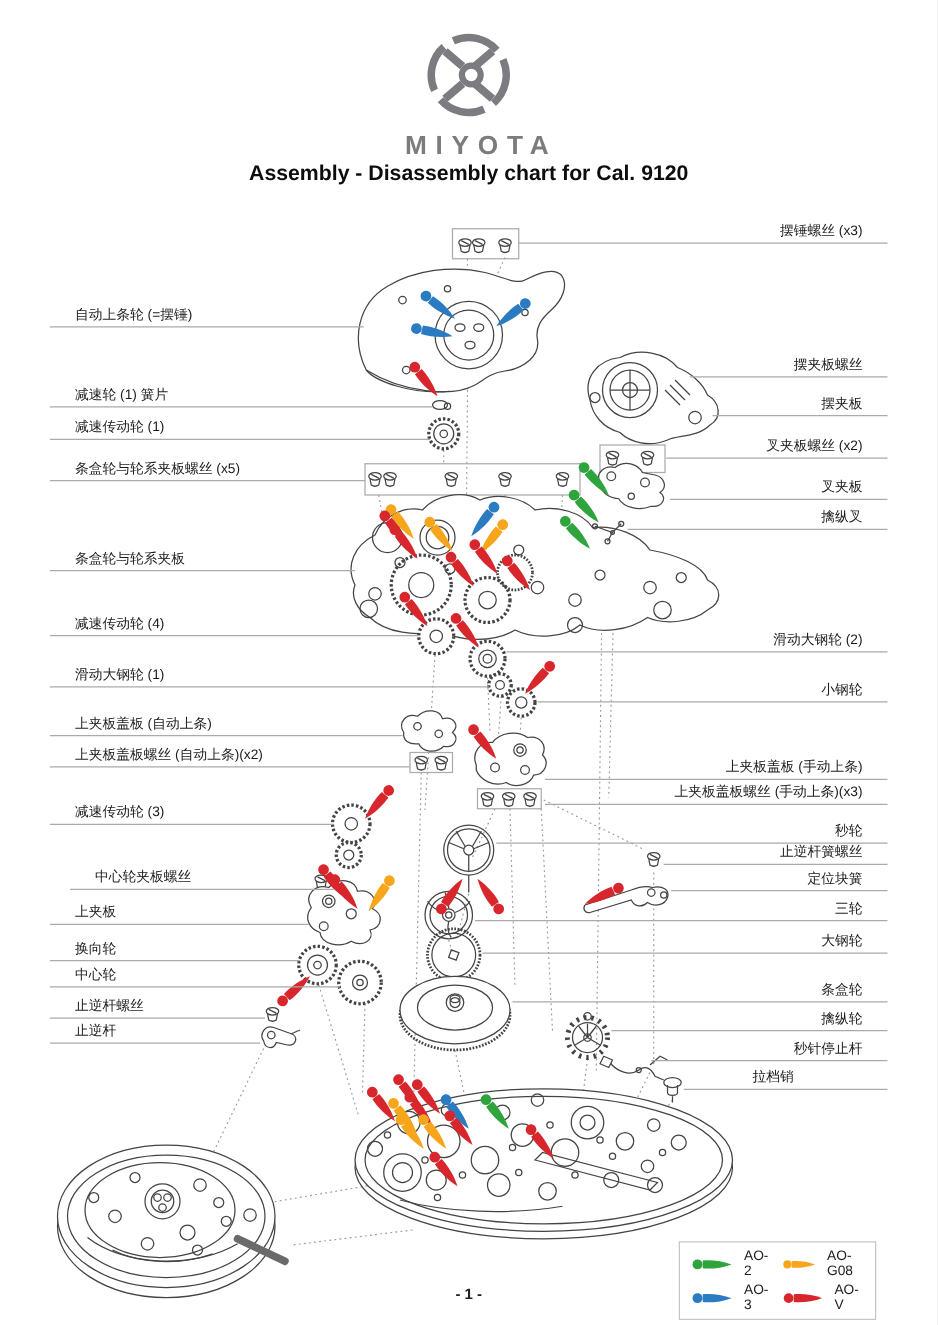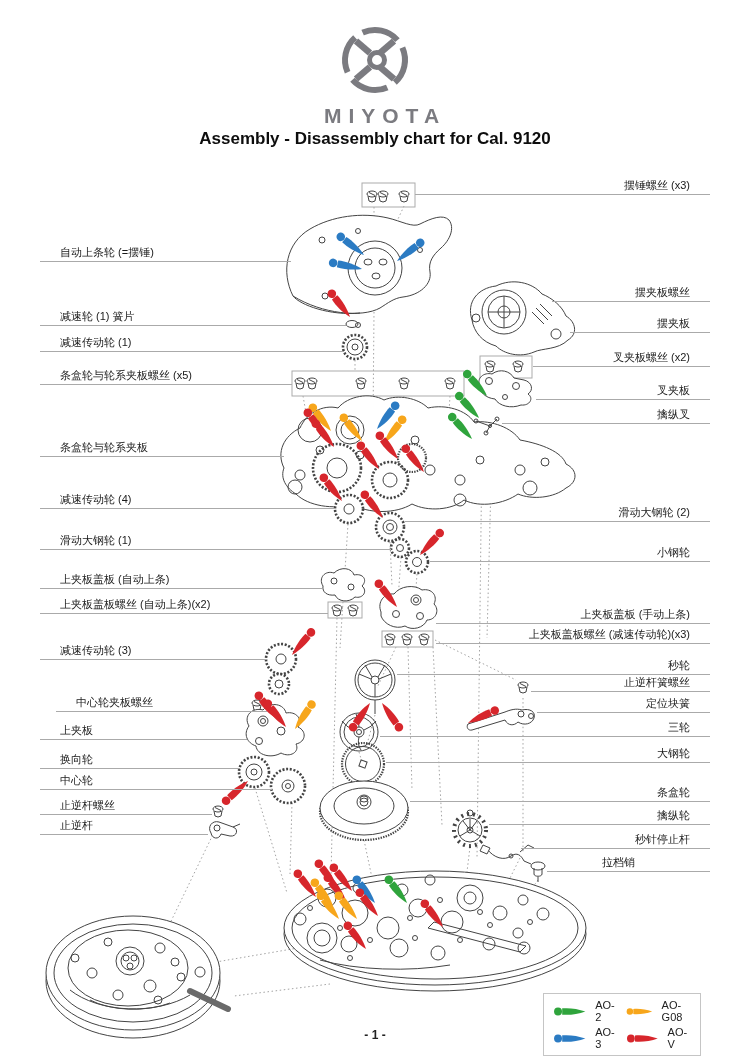--- a/index.html
+++ b/index.html
@@ -447,21 +447,21 @@
       <div class="plabel left" style="top: 818px; left: 40px; width: 168px;">止逆杆</div>
       <div class="plabel right" style="top: 178px; left: 415px; width: 295px;">摆锤螺丝 (x3)</div>
       <div class="plabel right" style="top: 285px; left: 552px; width: 158px;">摆夹板螺丝</div>
       <div class="plabel right" style="top: 316px; left: 570px; width: 140px;">摆夹板</div>
       <div class="plabel right" style="top: 350px; left: 533px; width: 177px;">叉夹板螺丝 (x2)</div>
       <div class="plabel right" style="top: 383px; left: 536px; width: 174px;">叉夹板</div>
       <div class="plabel right" style="top: 407px; left: 502px; width: 208px;">擒纵叉</div>
       <div class="plabel right" style="top: 505px; left: 405px; width: 305px;">滑动大钢轮 (2)</div>
       <div class="plabel right" style="top: 545px; left: 430px; width: 280px;">小钢轮</div>
       <div class="plabel right" style="top: 587px; left: 436px; width: 274px; margin-top: 20px;">上夹板盖板 (手动上条)</div>
-      <div class="plabel right" style="top: 627px; left: 436px; width: 274px;">上夹板盖板螺丝 (减速传动轮)(x3)</div>
+      <div class="plabel right" style="top: 627px; left: 436px; width: 274px;">上夹板盖板螺丝 (手动上条)(x3)</div>
       <div class="plabel right" style="top: 658px; left: 397px; width: 313px;">秒轮</div>
       <div class="plabel right" style="top: 675px; left: 531px; width: 179px;">止逆杆簧螺丝</div>
       <div class="plabel right" style="top: 696px; left: 537px; width: 173px;">定位块簧</div>
       <div class="plabel right" style="top: 720px; left: 380px; width: 330px;">三轮</div>
       <div class="plabel right" style="top: 746px; left: 386px; width: 324px;">大钢轮</div>
       <div class="plabel right" style="top: 785px; left: 410px; width: 300px;">条盒轮</div>
       <div class="plabel right" style="top: 808px; left: 489px; width: 221px;">擒纵轮</div>
       <div class="plabel right" style="top: 832px; left: 521px; width: 189px;">秒针停止杆</div>
       <div class="plabel right" style="top: 855px; left: 547px; width: 163px; text-align: center;">拉档销</div>
     </div>

